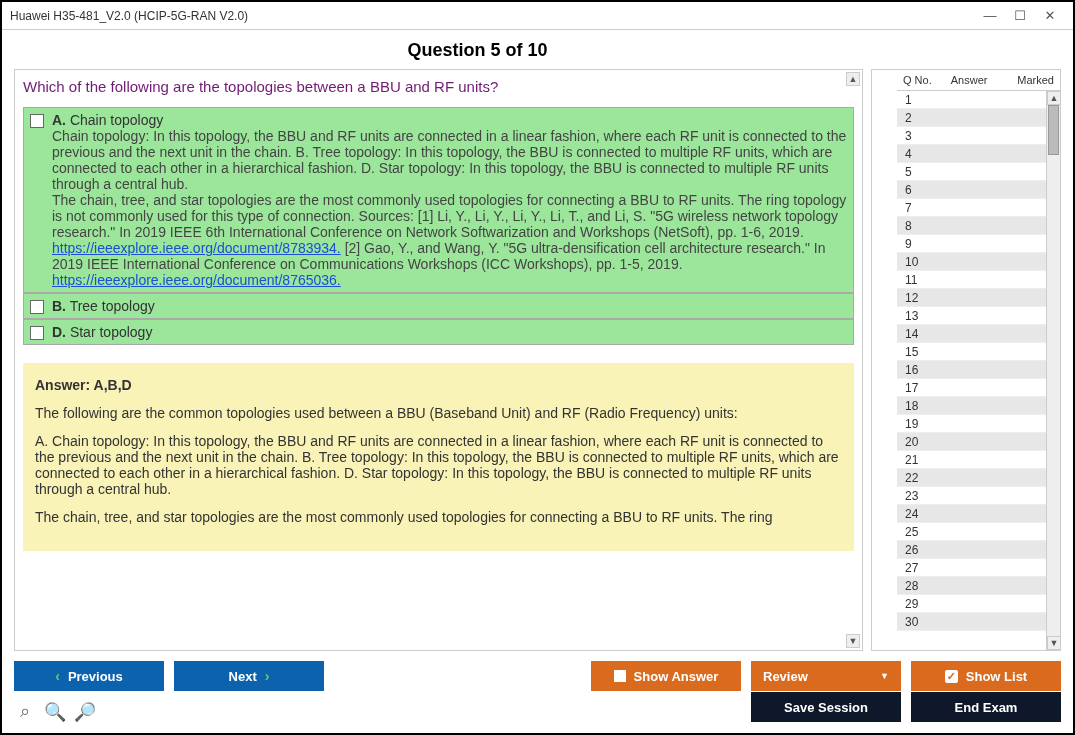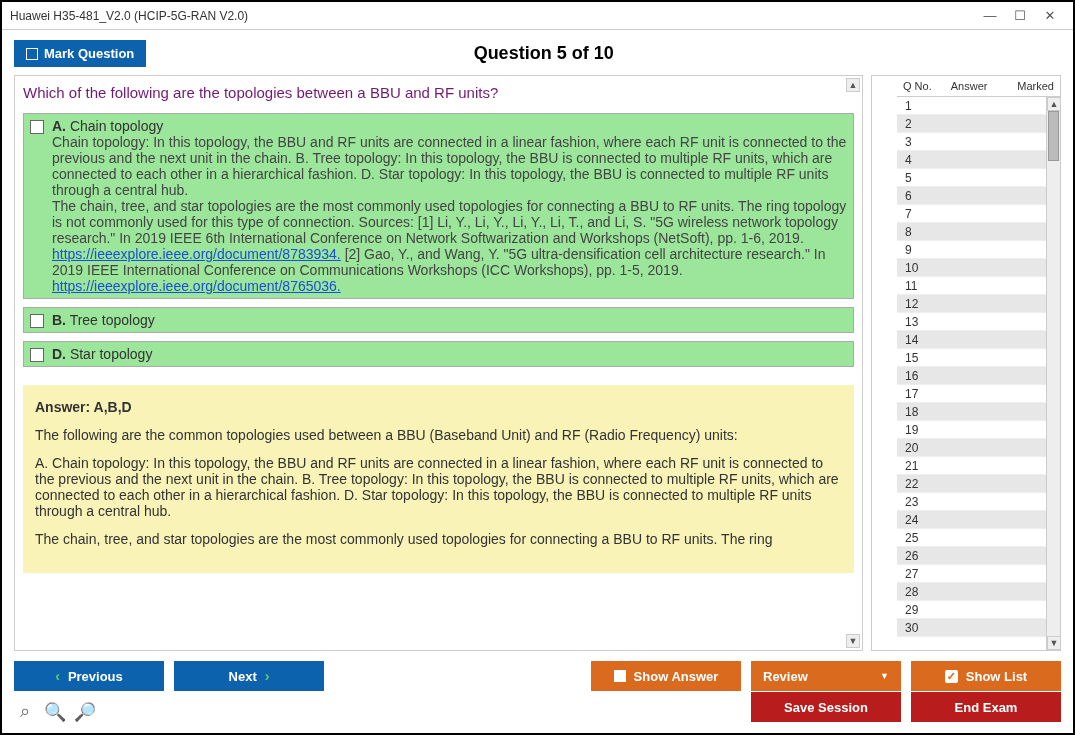--- a/index.html
+++ b/index.html
@@ -9,21 +9,21 @@
 .titlebar-text { flex: 1; font-size: 12px; color: #333; }
 .win-btn { width: 30px; height: 20px; display: flex; align-items: center; justify-content: center; color: #555; font-size: 13px; cursor: pointer; }
 .content { flex: 1; display: flex; flex-direction: column; padding: 10px 12px; overflow: hidden; }
 .header-row { display: flex; align-items: center; margin-bottom: 8px; }
 .mark-btn { background: #0d62ae; color: #fff; border: none; padding: 6px 12px; font-weight: bold; font-size: 13px; display: flex; align-items: center; gap: 6px; cursor: pointer; }
 .mark-box { width: 12px; height: 12px; border: 1.5px solid #fff; background: transparent; }
 .q-title { flex: 1; text-align: center; font-weight: bold; font-size: 18px; color: #000; }
 .main-row { flex: 1; display: flex; gap: 8px; overflow: hidden; position: relative; }
 .qpane { flex: 1; overflow-y: auto; border: 1px solid #ccc; padding: 8px; position: relative; }
 .qtext { font-size: 15px; color: #701a75; margin-bottom: 12px; }
-.option { border: 1px solid #aaa; padding: 4px 6px; margin-bottom: 8px; display: flex; gap: 8px; font-size: 14px; }
+.option { border: 1px solid #aaa; padding: 4px 6px; margin-bottom: 0; display: flex; gap: 8px; font-size: 14px; }
 .option.correct { background: #9be69b; }
 .opt-check { width: 14px; height: 14px; border: 1px solid #666; background: #fff; margin-top: 2px; flex-shrink: 0; }
 .opt-body { flex: 1; color: #333; }
 .opt-letter { font-weight: bold; }
 .opt-desc { color: #444; }
 .opt-desc a { color: #1a4fd6; text-decoration: underline; }
 .answer-box { background: #f9f3b8; padding: 14px 12px; margin-top: 18px; font-size: 14px; color: #333; }
 .answer-box .ans-head { font-weight: bold; margin-bottom: 12px; }
 .answer-box .exp-head { font-weight: bold; margin-bottom: 12px; }
 .answer-box p { margin-bottom: 12px; }
@@ -35,21 +35,21 @@
 .sh-mark { flex: 1; }
 .side-list { flex: 1; overflow-y: auto; }
 .srow { display: flex; font-size: 12px; height: 18px; align-items: center; border-bottom: 1px solid #eee; }
 .srow.alt { background: #e7e7e7; }
 .srow .sqno { width: 50px; padding-left: 8px; color: #333; }
 .scroll-arrow { position: absolute; right: 2px; width: 14px; height: 14px; display:flex; align-items:center; justify-content:center; font-size:9px; color:#555; background:#eee; border:1px solid #ccc; }
 .btn-row { display: flex; gap: 10px; margin-top: 10px; align-items: center; }
 .btn { height: 30px; padding: 0 16px; font-weight: bold; font-size: 13px; border: none; cursor: pointer; display: flex; align-items: center; justify-content: center; gap: 8px; color: #fff; }
 .btn.blue { background: #0d62ae; width: 150px; }
 .btn.orange { background: #d96a1e; }
-.btn.dark { background: #b91c1c; }
+.btn.dark { background: #0f172a; }
 .chev { font-size: 14px; }
 .chev.green { color: #5fd05f; }
 .spacer { flex: 1; }
 .square-icon { width: 12px; height: 12px; background: #fff; border: 1px solid #fff; }
 .check-icon { width: 13px; height: 13px; background: #fff; color: #d96a1e; font-size: 11px; display: flex; align-items: center; justify-content: center; font-weight: bold; border-radius:2px; }
 .zoom-row { display: flex; gap: 8px; margin-top: 10px; color: #666; font-size: 18px; }
 .zoom-btn { cursor: pointer; width:22px; text-align:center; }
 .side-scroll { width: 14px; background: #eee; border-left: 1px solid #ccc; position: relative; }
 .side-scroll-thumb { position: absolute; top: 14px; left: 1px; width: 11px; height: 50px; background: #bbb; border: 1px solid #999; }
 .sidepane-body { display: flex; flex: 1; overflow: hidden; }
@@ -60,24 +60,20 @@
 <div class="window">
   <div class="titlebar">
     <div class="titlebar-text">Huawei H35-481_V2.0 (HCIP-5G-RAN V2.0)</div>
     <div class="win-btn">—</div>
     <div class="win-btn">☐</div>
     <div class="win-btn">✕</div>
   </div>
 
   <div class="content">
     <div class="header-row">
-      <button class="mark-btn">
-        <span class="mark-box"></span>
-        <span>Mark Question</span>
-      </button>
       <div class="q-title">Question 5 of 10</div>
       <div style="width:120px"></div>
     </div>
 
     <div class="main-row">
       <div class="qpane">
         <div class="scroll-arrow" style="top:2px">▲</div>
         <div class="qtext">Which of the following are the topologies between a BBU and RF units?</div>
 
         <div class="option correct">

